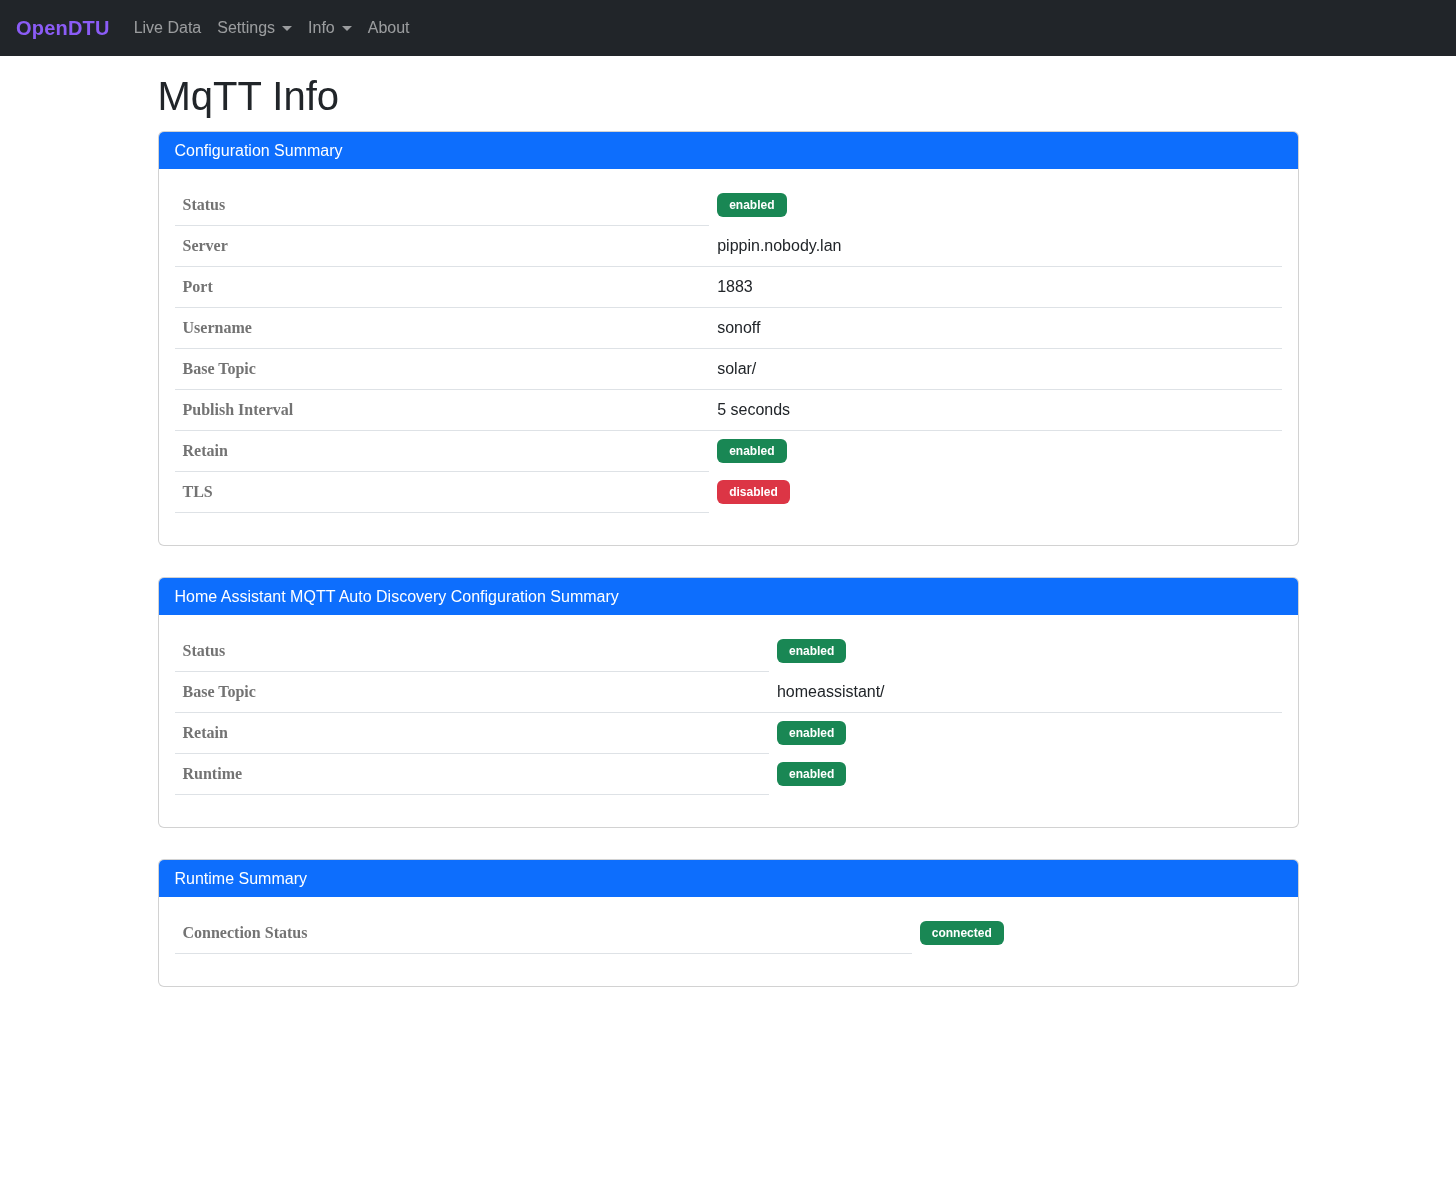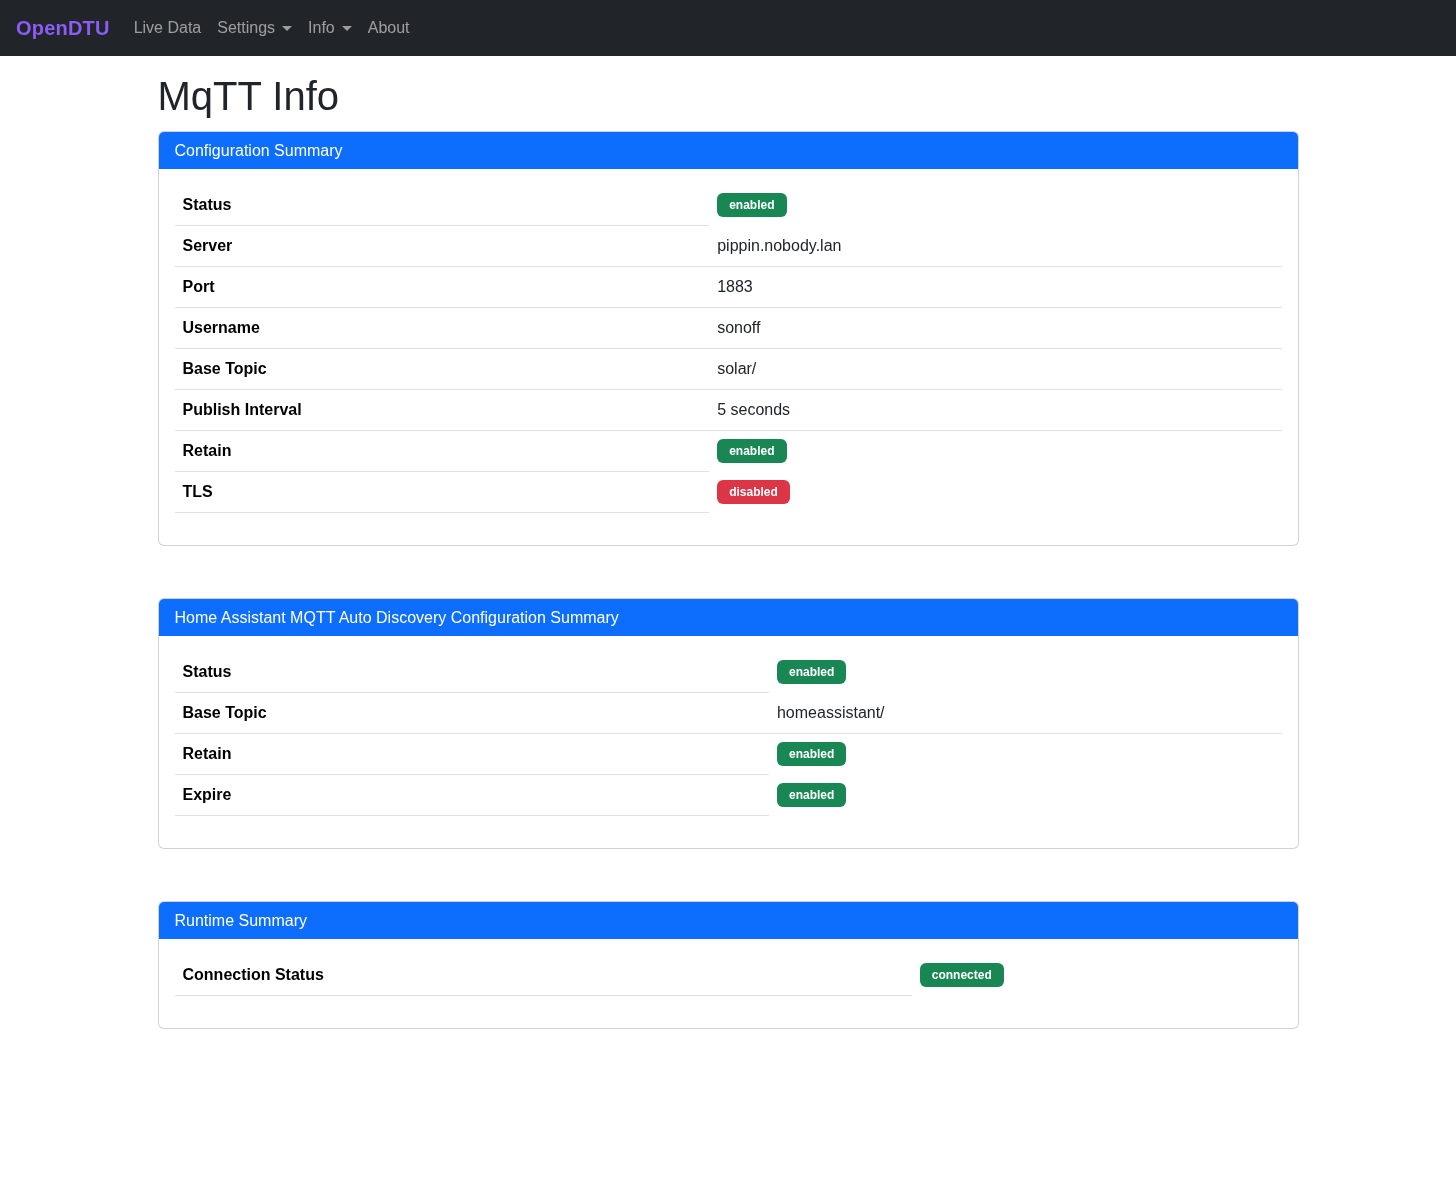--- a/index.html
+++ b/index.html
@@ -60,21 +60,21 @@
     line-height: 48px;
     margin-top: 16px;
     margin-bottom: 11px;
     color: #212529;
   }
 
   
   .card {
     border: 1px solid rgba(0,0,0,0.175);
     border-radius: 6px;
-    margin-bottom: 52px;
+    margin-bottom: 31px;
     background: #fff;
   }
   .card-header {
     background: #0d6efd;
     color: #ffffff;
     font-size: 16px;
     line-height: 21px;
     padding: 8px 16px;
     border-radius: 5px 5px 0 0;
   }
@@ -86,21 +86,21 @@
     margin-bottom: 16px;
   }
   .info-table th, .info-table td {
     text-align: left;
     font-size: 16px;
     line-height: 24px;
     padding: 8px;
     vertical-align: top;
     border-bottom: 1px solid #dee2e6;
   }
-  .info-table th { font-weight: 700; color: #000000; }
+  .info-table th { font-weight: 700; color: #737373; font-family: Liberation Serif, serif; }
   .info-table td { font-weight: 400; color: #212529; }
   .info-table td.badge-cell { border-bottom: none; }
 
   
   .card-0 .row-label { width: 48.3%; }
   .card-1 .row-label { width: 53.7%; }
   .card-2 .row-label { width: 66.6%; }
 
   .badge {
     display: inline-block;
@@ -204,21 +204,21 @@
     <th class="row-label">Base Topic</th>
     <td class="row-value">homeassistant/</td>
   </tr>
 
   <tr>
     <th class="row-label">Retain</th>
     <td class="row-value badge-cell"><span class="badge badge-success">enabled</span></td>
   </tr>
 
   <tr>
-    <th class="row-label">Expire</th>
+    <th class="row-label">Runtime</th>
     <td class="row-value badge-cell"><span class="badge badge-success">enabled</span></td>
   </tr>
 
 </tbody>
       </table>
     </div>
   </div>
 
   <div class="card card-2">
     <div class="card-header">Runtime Summary</div>

